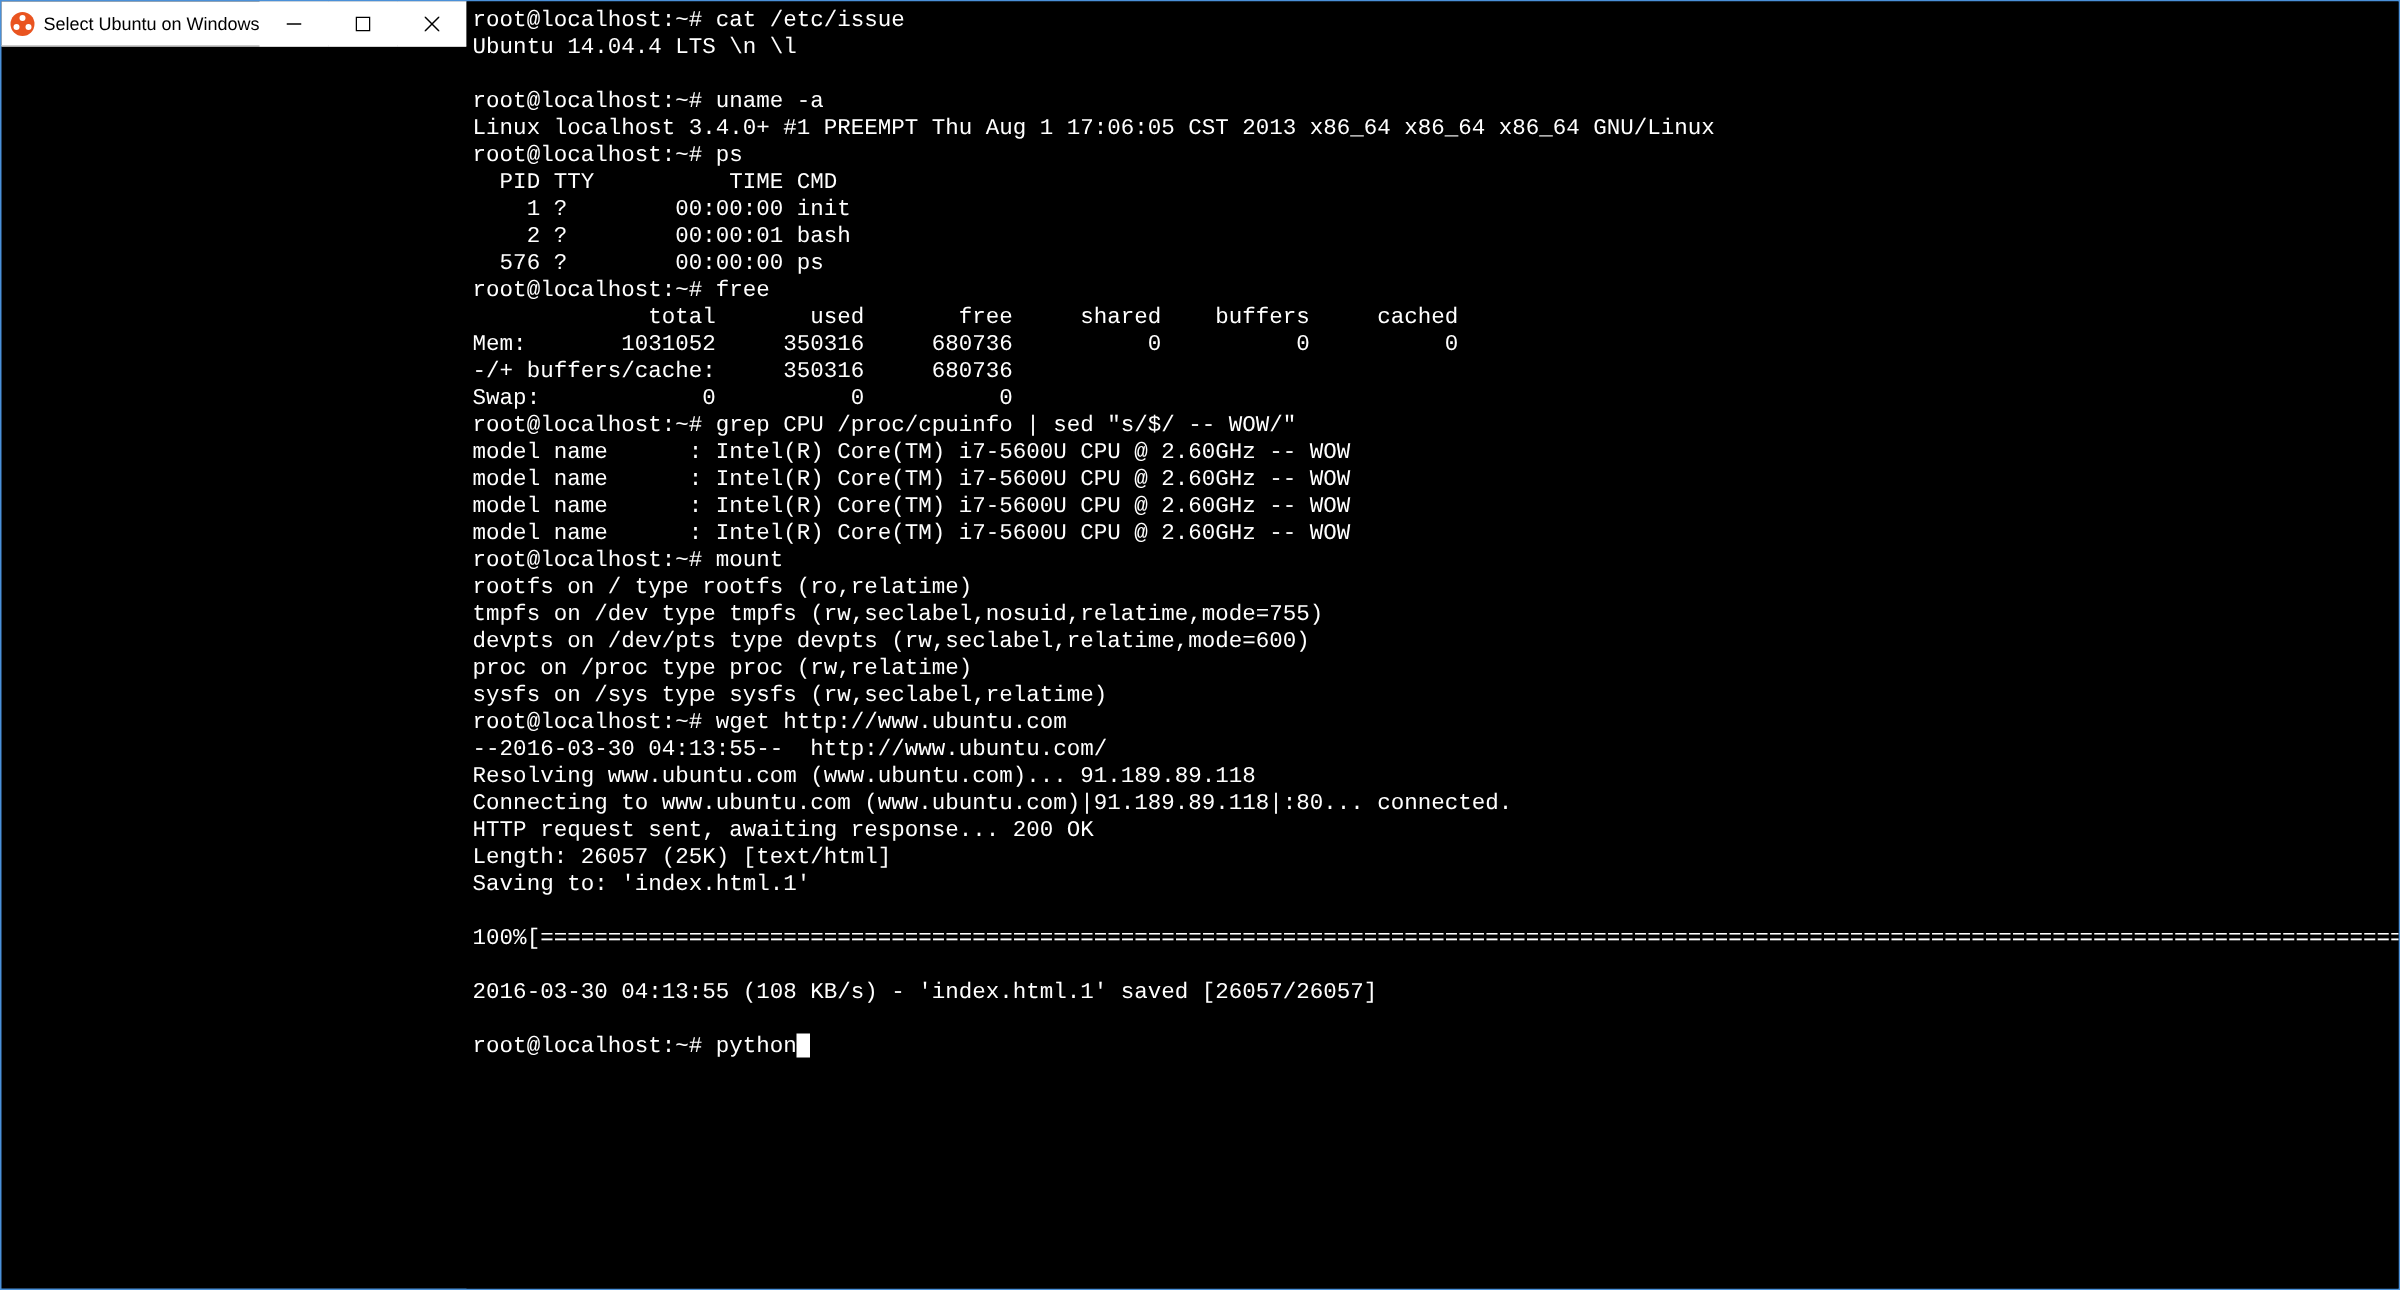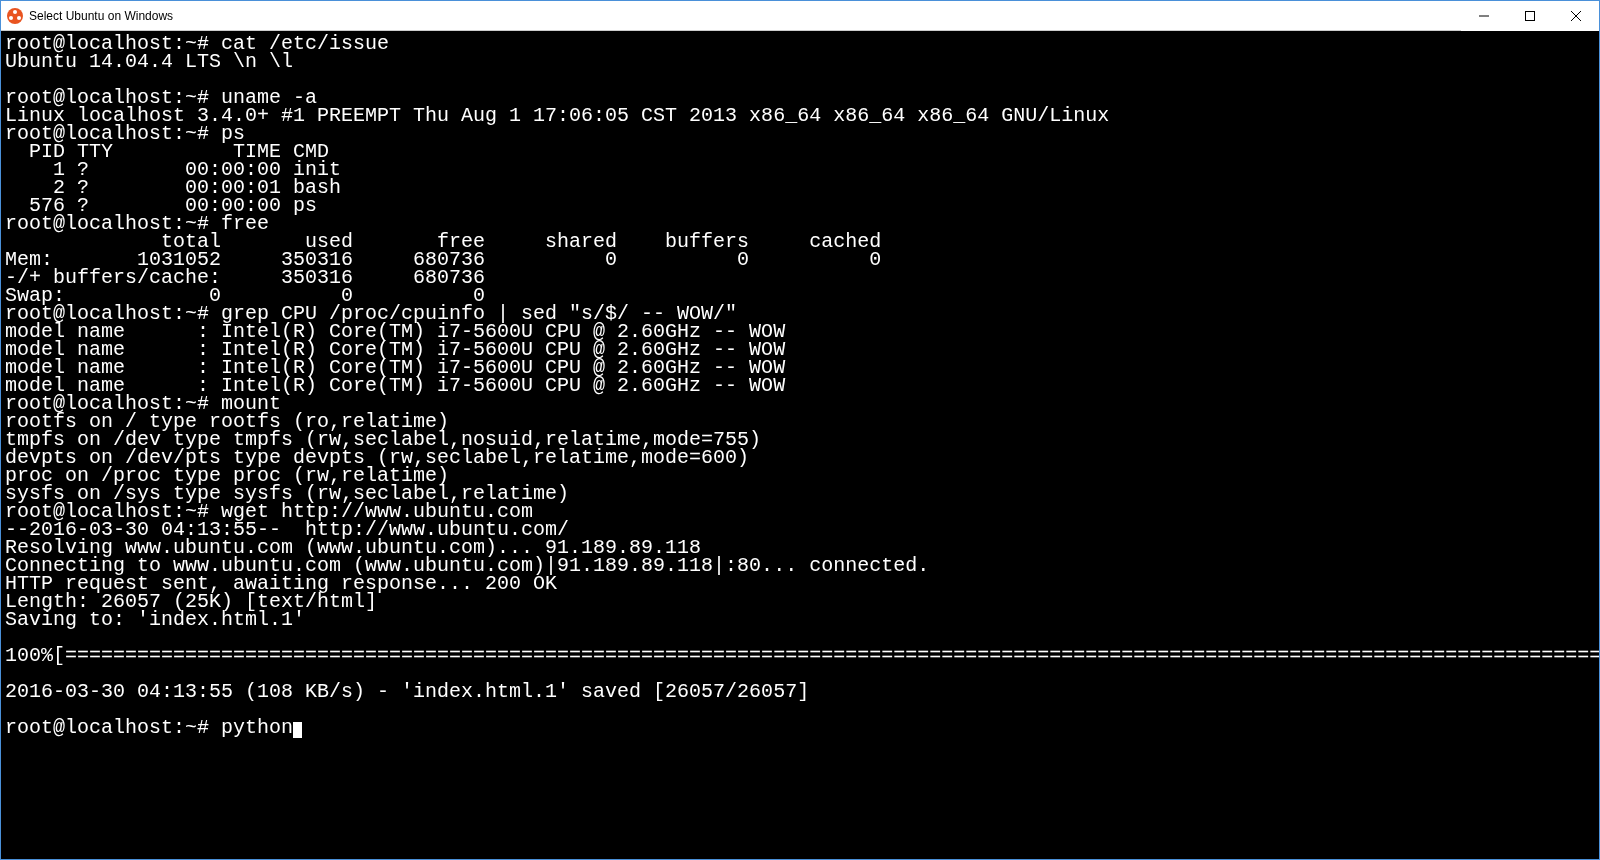--- a/index.html
+++ b/index.html
@@ -1,25 +1,25 @@
 <!DOCTYPE html>
 <html><head>
 <meta charset="utf-8">
 <style>
   * { margin: 0; padding: 0; box-sizing: border-box; }
   html, body { width: 1600px; height: 860px; overflow: hidden; font-family: "Segoe UI", Tahoma, sans-serif; background: #fff; }
-  .window { width: 1600px; height: 860px; border: 1px solid #4a90d9; display: flex; flex-direction: column; background: #000; }
+  .window { width: 1600px; height: 860px; border: 1px solid #4a90d9; display: flex; background: #000; }
   .titlebar { height: 30px; background: #fff; display: flex; align-items: center; justify-content: space-between; padding: 0 0 0 6px; border-bottom: 1px solid #ccc; }
   .title-left { display: flex; align-items: center; gap: 6px; }
   .ubuntu-icon { width: 16px; height: 16px; border-radius: 50%; background: #e95420; position: relative; }
   .ubuntu-icon::before { content:""; position:absolute; width:4px; height:4px; border-radius:50%; background:#fff; top:2px; left:6px; box-shadow: -4px 6px 0 #fff, 4px 6px 0 #fff; }
   .title-text { font-size: 12px; color: #000; }
   .win-controls { display: flex; }
   .win-btn { width: 46px; height: 30px; display:flex; align-items:center; justify-content:center; font-family: "Segoe MDL2 Assets","Segoe UI Symbol",sans-serif; font-size: 10px; color:#000; background:#fff; }
-  .terminal { flex: 1; background: #000; color: #fff; font-family: Consolas, "Courier New", monospace; font-size: 20px; line-height: 18px; padding: 4px 4px; white-space: pre; overflow: hidden; letter-spacing: 0px; }
+  .terminal { flex: 1; background: #000; color: #fff; font-family: Consolas, "Courier New", monospace; font-size: 15px; line-height: 18px; padding: 4px 4px; white-space: pre; overflow: hidden; letter-spacing: 0px; }
   .cursor { display:inline-block; width: 9px; height: 16px; background:#fff; vertical-align: text-bottom; margin-bottom:1px;}
 </style>
 </head>
 <body>
 
 <div class="window">
   <div class="titlebar">
     <div class="title-left">
       <span class="ubuntu-icon"></span>
       <span class="title-text">Select Ubuntu on Windows</span>

